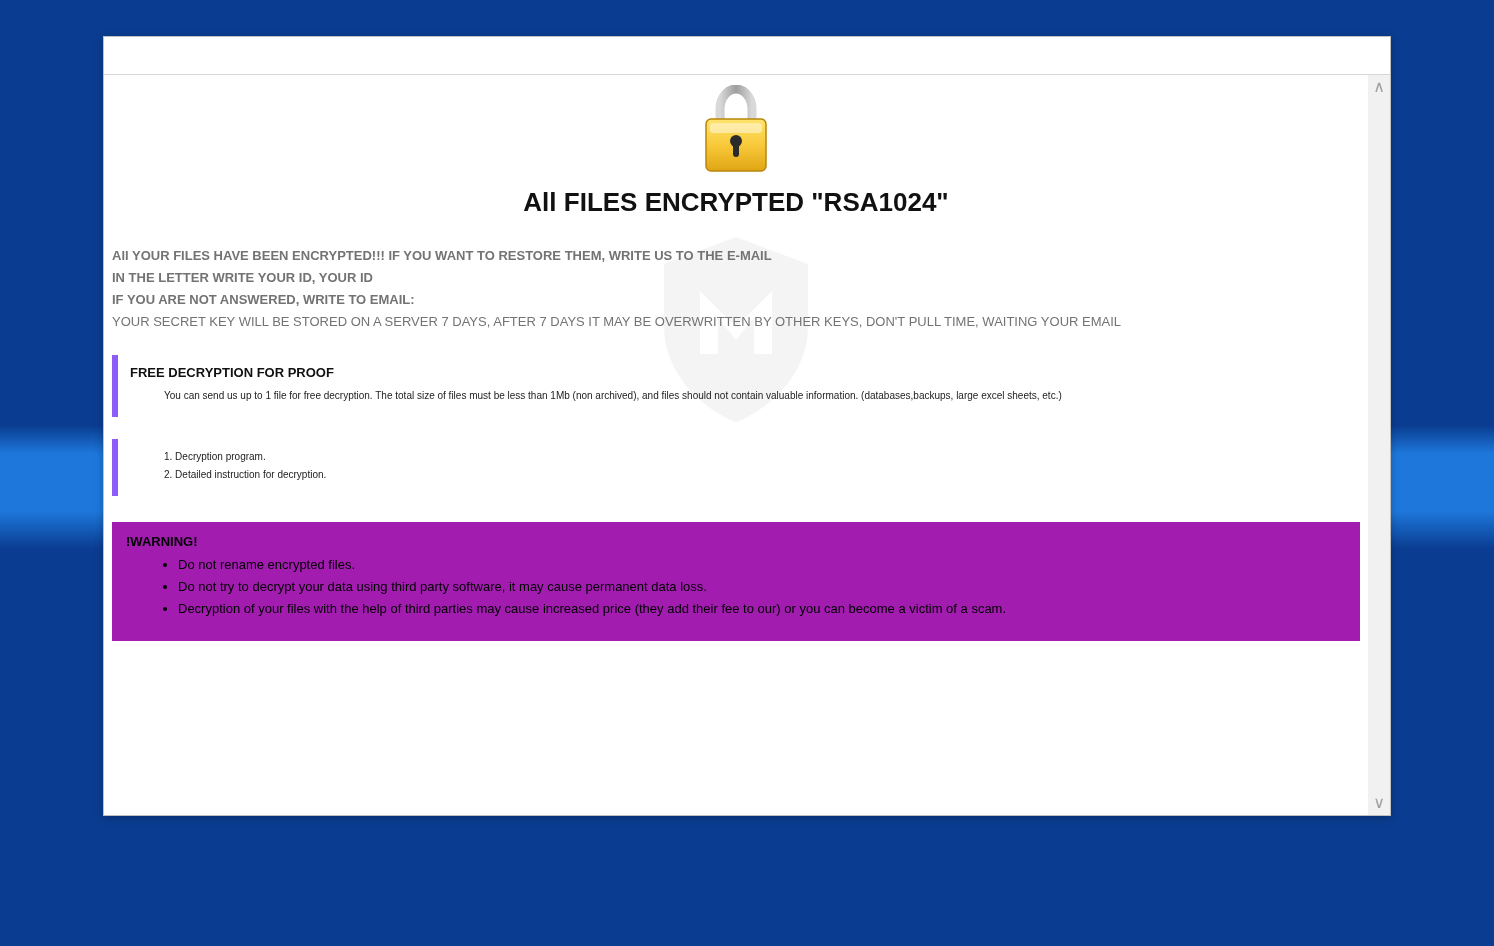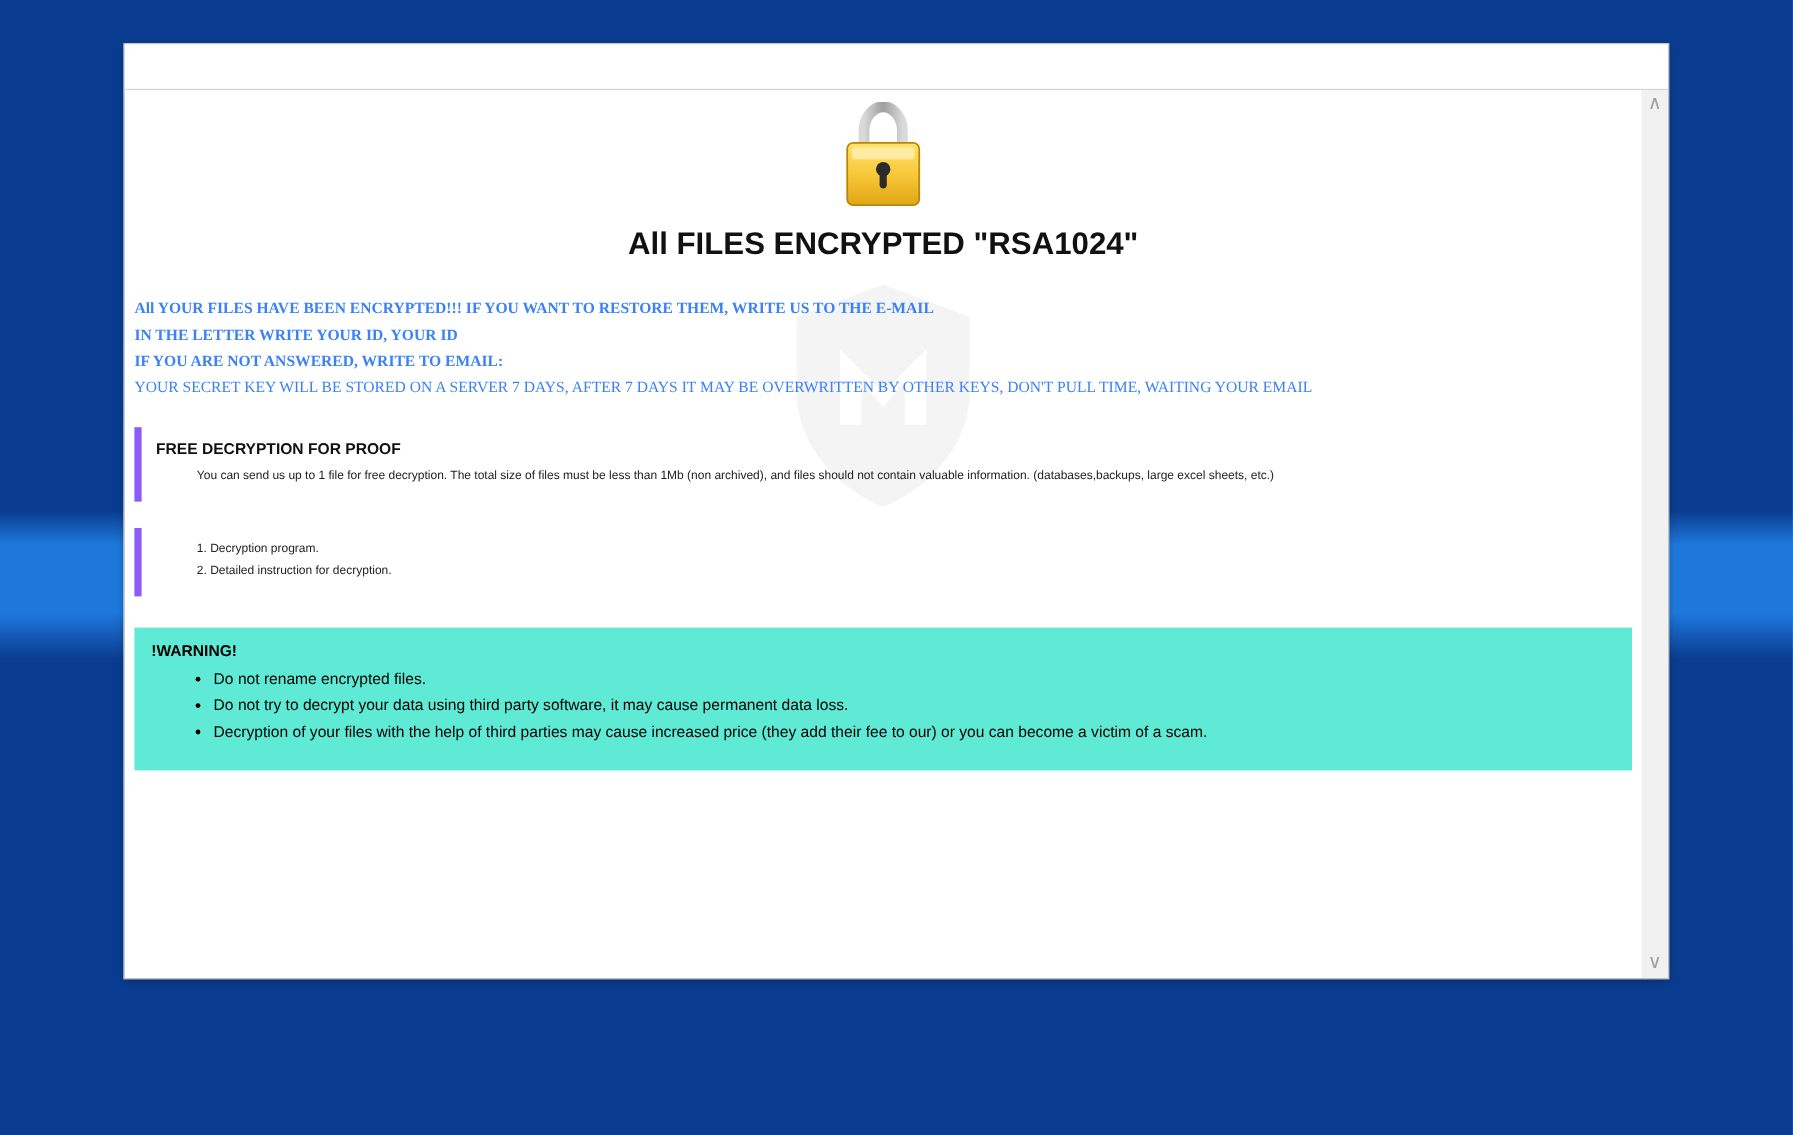--- a/index.html
+++ b/index.html
@@ -107,25 +107,24 @@
     font-size: 26px;
     font-weight: 700;
     color: #111;
     margin-top: 8px;
     margin-bottom: 28px;
     position: relative;
     z-index: 1;
   }
   .intro {
     font-size: 13px;
-    color: #3b82f6;
+    color: #737373;
     line-height: 1.55;
     position: relative;
     z-index: 1;
-    font-family: Liberation Serif, serif;
   }
   .intro .bold { font-weight: 700; }
   .intro div { margin-bottom: 2px; }
   .block {
     margin-top: 22px;
     border-left: 6px solid #8b5cf6;
     padding: 10px 12px 12px 12px;
     position: relative;
     z-index: 1;
   }
@@ -137,21 +136,21 @@
   }
   .block-body {
     font-size: 10px;
     color: #222;
     line-height: 1.55;
     padding-left: 34px;
   }
   .block-body div { margin-bottom: 2px; }
   .warning {
     margin-top: 26px;
-    background: #5eead4;
+    background: #a21caf;
     padding: 12px 14px 20px 14px;
     position: relative;
     z-index: 1;
   }
   .warning-title {
     font-weight: 700;
     font-size: 13px;
     color: #000;
     margin-bottom: 6px;
   }

